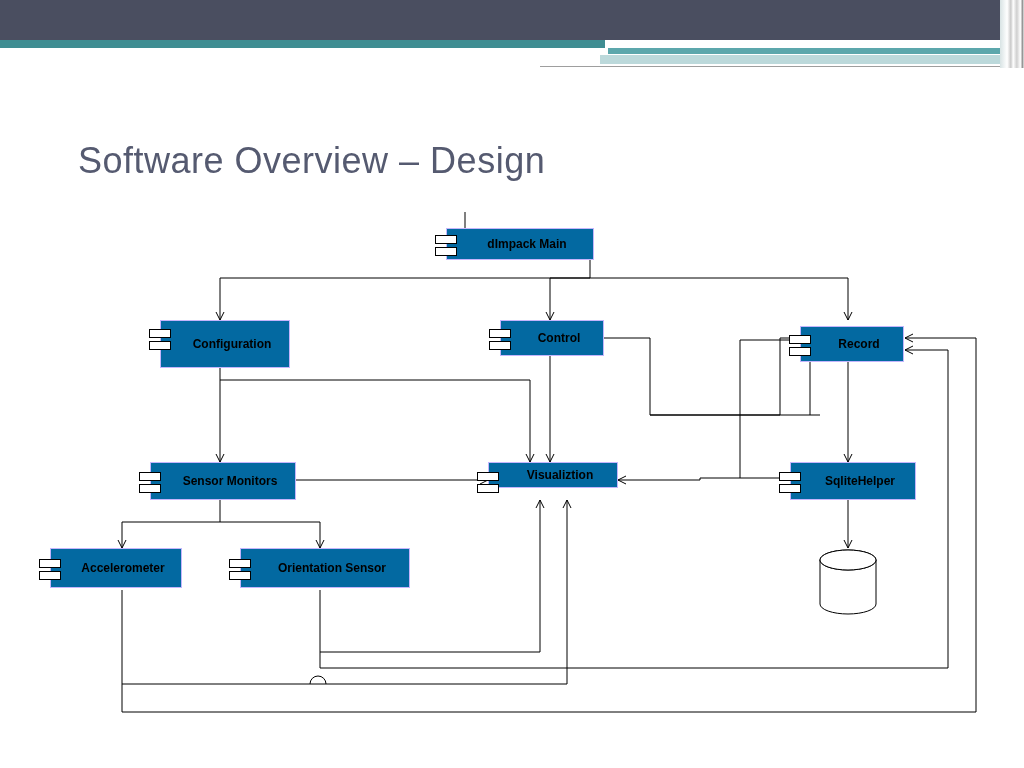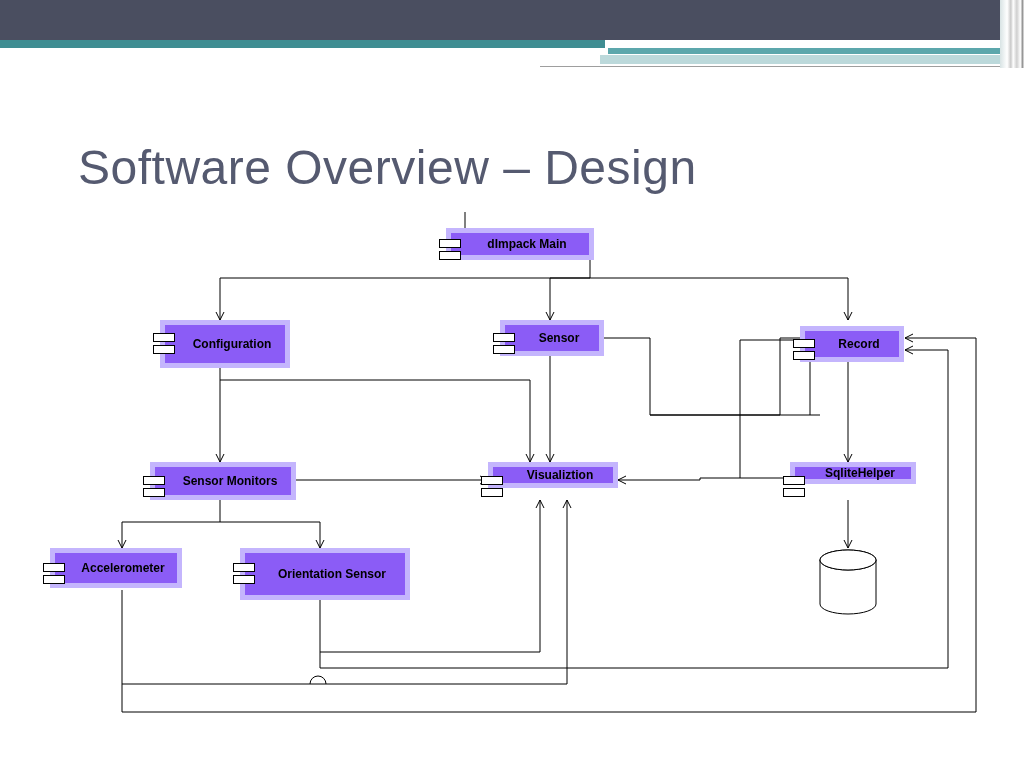--- a/index.html
+++ b/index.html
@@ -30,32 +30,32 @@
     position:absolute; left:540px; top:66px; width:484px; height:1px;
     background:#9e9e9e;
   }
   .right-fade {
     position:absolute; top:0; right:0; width:24px; height:68px;
     background:linear-gradient(90deg,#d8e3e4 0%,#fff 30%,#c9c9c9 45%,#fff 55%,#cfcfcf 70%,#fff 85%,#888 95%,#fff 100%);
   }
   
   .title {
     position:absolute; left:78px; top:140px;
-    font-size:48px; font-weight:400;
+    font-size:36px; font-weight:400;
     color:#555a70;
     letter-spacing:0.5px;
   }
   
   .diagram {
     position:absolute; left:0; top:0; width:1024px; height:768px;
   }
   .comp {
     position:absolute;
-    border:5px solid #c4b5fd;
-    background:#8b5cf6;
+    border:1px solid #c4b5fd;
+    background:#0369a1;
     box-sizing:border-box;
   }
   .comp .lbl {
     position:absolute; left:0; right:0; top:0; bottom:0;
     display:flex; align-items:center; justify-content:center;
     font-size:12px; font-weight:bold; font-family:Arial,sans-serif;
     color:#000;
     padding-left:14px;
   }
   .lug {
@@ -147,46 +147,46 @@
     <div class="lbl">dImpack Main</div>
   </div>
 
   <div class="comp" style="left:160px; top:320px; width:130px; height:48px;">
     <div class="lug" style="left:-12px; top:6px;"></div>
     <div class="lbl">Configuration</div>
   </div>
 
   <div class="comp" style="left:500px; top:320px; width:104px; height:36px;">
     <div class="lug" style="left:-12px; top:6px;"></div>
-    <div class="lbl">Sensor</div>
+    <div class="lbl">Control</div>
   </div>
 
   <div class="comp" style="left:800px; top:320px; width:104px; height:36px;margin-top:6px;">
     <div class="lug" style="left:-12px; top:6px;"></div>
     <div class="lbl">Record</div>
   </div>
 
   <div class="comp" style="left:150px; top:462px; width:146px; height:38px;">
     <div class="lug" style="left:-12px; top:7px;"></div>
     <div class="lbl">Sensor Monitors</div>
   </div>
 
   <div class="comp" style="left:488px; top:462px; width:130px; height:26px;">
     <div class="lug" style="left:-12px; top:7px;"></div>
     <div class="lbl">Visualiztion</div>
   </div>
 
-  <div class="comp" style="left:790px; top:462px; width:126px; height:22px;">
+  <div class="comp" style="left:790px; top:462px; width:126px; height:38px;">
     <div class="lug" style="left:-12px; top:7px;"></div>
     <div class="lbl">SqliteHelper</div>
   </div>
 
   <div class="comp" style="left:50px; top:548px; width:132px; height:40px;">
     <div class="lug" style="left:-12px; top:8px;"></div>
     <div class="lbl">Accelerometer</div>
   </div>
 
-  <div class="comp" style="left:240px; top:548px; width:170px; height:52px;">
+  <div class="comp" style="left:240px; top:548px; width:170px; height:40px;">
     <div class="lug" style="left:-12px; top:8px;"></div>
     <div class="lbl">Orientation Sensor</div>
   </div>
 
 </div>
 
 </body></html>

